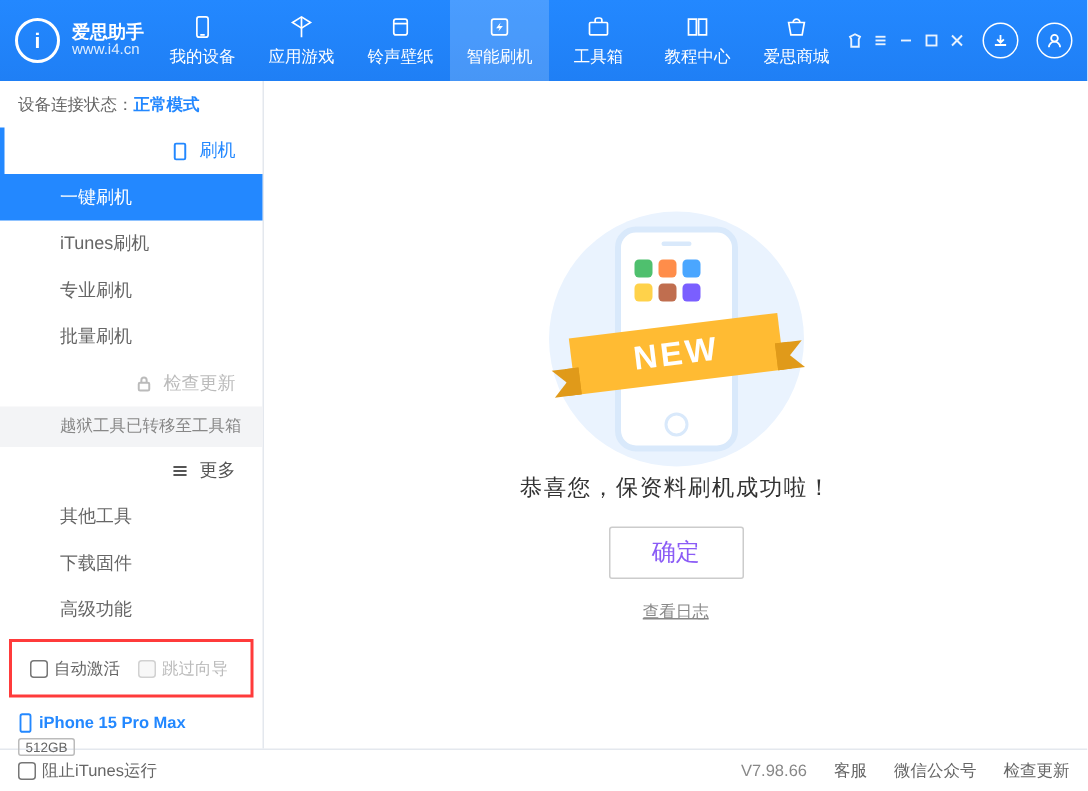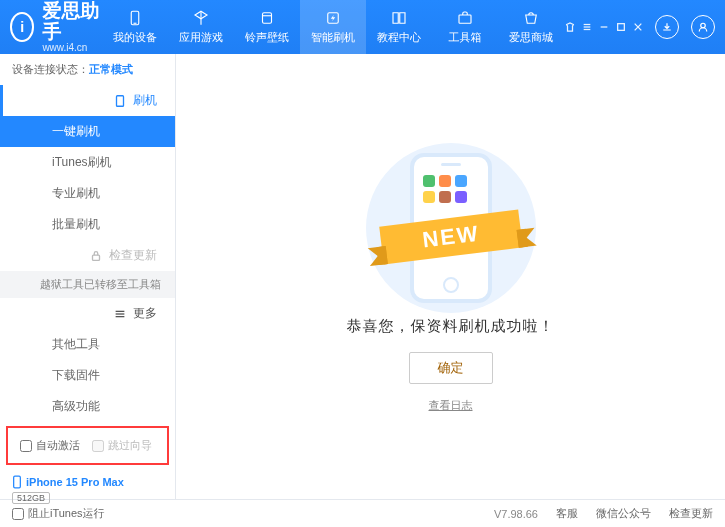--- a/index.html
+++ b/index.html
@@ -2,21 +2,21 @@
 <html><head>
 <meta charset="utf-8">
 <style>
 * { margin: 0; padding: 0; box-sizing: border-box; font-family: "Microsoft YaHei", Arial, sans-serif; }
 body { width: 725px; height: 527px; overflow: hidden; background: #fff; }
 
 .titlebar { height: 54px; background: linear-gradient(#2388ff, #1f7ff5); color: #fff; display: flex; align-items: center; padding: 0 10px; }
 .logo-area { display: flex; align-items: center; gap: 8px; width: 130px; }
 .logo-circle { width: 30px; height: 30px; border: 2px solid #fff; border-radius: 50%; display: flex; align-items: center; justify-content: center; font-weight: bold; font-size: 14px; }
 .logo-text { display: flex; flex-direction: column; line-height: 1.1; }
-.app-name { font-size: 19px; font-weight: bold; }
+.app-name { font-size: 12px; font-weight: bold; }
 .app-url { font-size: 10px; opacity: .85; }
 
 .nav { display: flex; flex: 1; height: 100%; }
 .nav-item { width: 66px; display: flex; flex-direction: column; align-items: center; justify-content: center; gap: 3px; font-size: 11px; cursor: pointer; }
 .nav-item.active { background: rgba(255,255,255,0.18); }
 .nav-icon { width: 20px; height: 18px; display: flex; align-items: center; justify-content: center; }
 .nav-icon svg { width: 18px; height: 18px; fill: none; stroke: #fff; stroke-width: 1.5; }
 
 .title-controls { display: flex; align-items: center; gap: 6px; margin-left: auto; }
 .ctrl { width: 11px; height: 11px; display: flex; align-items: center; justify-content: center; opacity: .9; cursor: pointer; font-size: 10px; }
@@ -28,21 +28,21 @@
 
 .sidebar { width: 176px; border-right: 1px solid #e4e8ee; display: flex; flex-direction: column; font-size: 12px; color: #4a5568; }
 .status-row { padding: 8px 12px; font-size: 11px; color: #666; }
 .status-val { color: #2388ff; font-weight: bold; }
 
 .side-section { }
 .section-head { display: flex; align-items: center; gap: 6px; padding: 7px 18px; color: #555; cursor: pointer; border-left: 3px solid transparent; justify-content: flex-end; }
 .section-head.active { color: #2388ff; border-left-color: #2388ff; }
 .section-head .si { width: 14px; height: 14px; }
 .section-head .si svg { width: 14px; height: 14px; stroke: currentColor; fill: none; stroke-width: 1.5; }
-.sub-item { padding: 7px 10px 7px 52px; cursor: pointer; color: #666; }
+.sub-item { padding: 7px 10px 7px 40px; cursor: pointer; color: #666; }
 .sub-item.active { background: #2388ff; color: #fff; }
 .sub-item.note { background: #f3f4f6; color: #888; line-height: 1.4; padding: 6px 10px 6px 40px; font-size: 11px; }
 .locked { color: #bbb; }
 
 .checkbox-row { padding: 10px 12px; border: 2px solid #ff3b3b; margin: 4px 6px; display: flex; gap: 12px; font-size: 11px; color: #666; }
 .cb { display: flex; align-items: center; gap: 4px; }
 .cb input { width: 12px; height: 12px; }
 
 .device-block { padding: 6px 12px; font-size: 11px; }
 .device-name { color: #2388ff; font-weight: bold; display: flex; align-items: center; gap: 4px; }
@@ -57,21 +57,21 @@
 .phone::before { content: ""; position: absolute; top: 6px; left: 50%; transform: translateX(-50%); width: 20px; height: 3px; background: #d9e9fb; border-radius: 2px; }
 .phone::after { content: ""; position: absolute; bottom: 6px; left: 50%; transform: translateX(-50%); width: 12px; height: 12px; border: 2px solid #d9e9fb; border-radius: 50%; }
 .ribbon { position: absolute; z-index: 3; width: 140px; height: 38px; background: #ffbb33; transform: rotate(-7deg); display: flex; align-items: center; justify-content: center; color: #fff; font-weight: 900; font-size: 22px; letter-spacing: 2px; top: 78px; }
 .ribbon::before, .ribbon::after { content: ""; position: absolute; width: 0; height: 0; border: 9px solid #e09a1a; }
 .ribbon::before { left: -14px; top: 20px; border-left-color: transparent; }
 .ribbon::after { right: -14px; top: 20px; border-right-color: transparent; }
 .app-icons { position: absolute; top: 18px; left: 50%; transform: translateX(-50%); width: 56px; display: flex; flex-wrap: wrap; gap: 4px; z-index: 4; }
 .app-icons span { width: 12px; height: 12px; border-radius: 3px; }
 
 .success-msg { margin-top: 2px; font-size: 15px; color: #333; letter-spacing: 1px; }
-.ok-btn { margin-top: 16px; padding: 6px 28px; border: 1px solid #ccc; background: #fff; font-size: 13px; color: #a16207; cursor: pointer; border-radius: 2px; }
+.ok-btn { margin-top: 16px; padding: 6px 28px; border: 1px solid #ccc; background: #fff; font-size: 16px; color: #8b5cf6; cursor: pointer; border-radius: 2px; }
 .log-link { margin-top: 14px; font-size: 11px; color: #888; text-decoration: underline; cursor: pointer; }
 
 .footer { height: 28px; border-top: 1px solid #e4e8ee; display: flex; align-items: center; padding: 0 12px; font-size: 11px; color: #666; }
 .footer .spacer { flex: 1; }
 .footer .fitem { margin-left: 18px; cursor: pointer; }
 .version { color: #888; }
 </style>
 </head>
 <body>
 
@@ -118,33 +118,33 @@
           <svg viewBox="0 0 24 24">
             <rect x="5" y="5" width="14" height="14" rx="2"></rect>
             <path d="M13 8 L9 13 L12 13 L11 16 L15 11 L12 11 Z" fill="#fff" stroke="none"></path>
           </svg>
         </span>
       <span>智能刷机</span>
     </div>
     <div class="nav-item">
       <span class="nav-icon">
           <svg viewBox="0 0 24 24">
-            <path d="M4 5 h7 v14 h-7 z M13 5 h7 v14 h-7 z"></path>
-          </svg>
-        </span>
-      <span>教程中心</span>
-    </div>
-    <div class="nav-item">
-      <span class="nav-icon">
-          <svg viewBox="0 0 24 24">
             <rect x="4" y="8" width="16" height="11" rx="1"></rect>
             <path d="M9 8 V6 a2 2 0 0 1 2 -2 h2 a2 2 0 0 1 2 2 V8"></path>
           </svg>
         </span>
       <span>工具箱</span>
+    </div>
+    <div class="nav-item">
+      <span class="nav-icon">
+          <svg viewBox="0 0 24 24">
+            <path d="M4 5 h7 v14 h-7 z M13 5 h7 v14 h-7 z"></path>
+          </svg>
+        </span>
+      <span>教程中心</span>
     </div>
     <div class="nav-item">
       <span class="nav-icon">
           <svg viewBox="0 0 24 24">
             <path d="M5 8 h14 l-2 11 h-10 z"></path>
             <path d="M9 8 a3 3 0 0 1 6 0"></path>
           </svg>
         </span>
       <span>爱思商城</span>
     </div>

